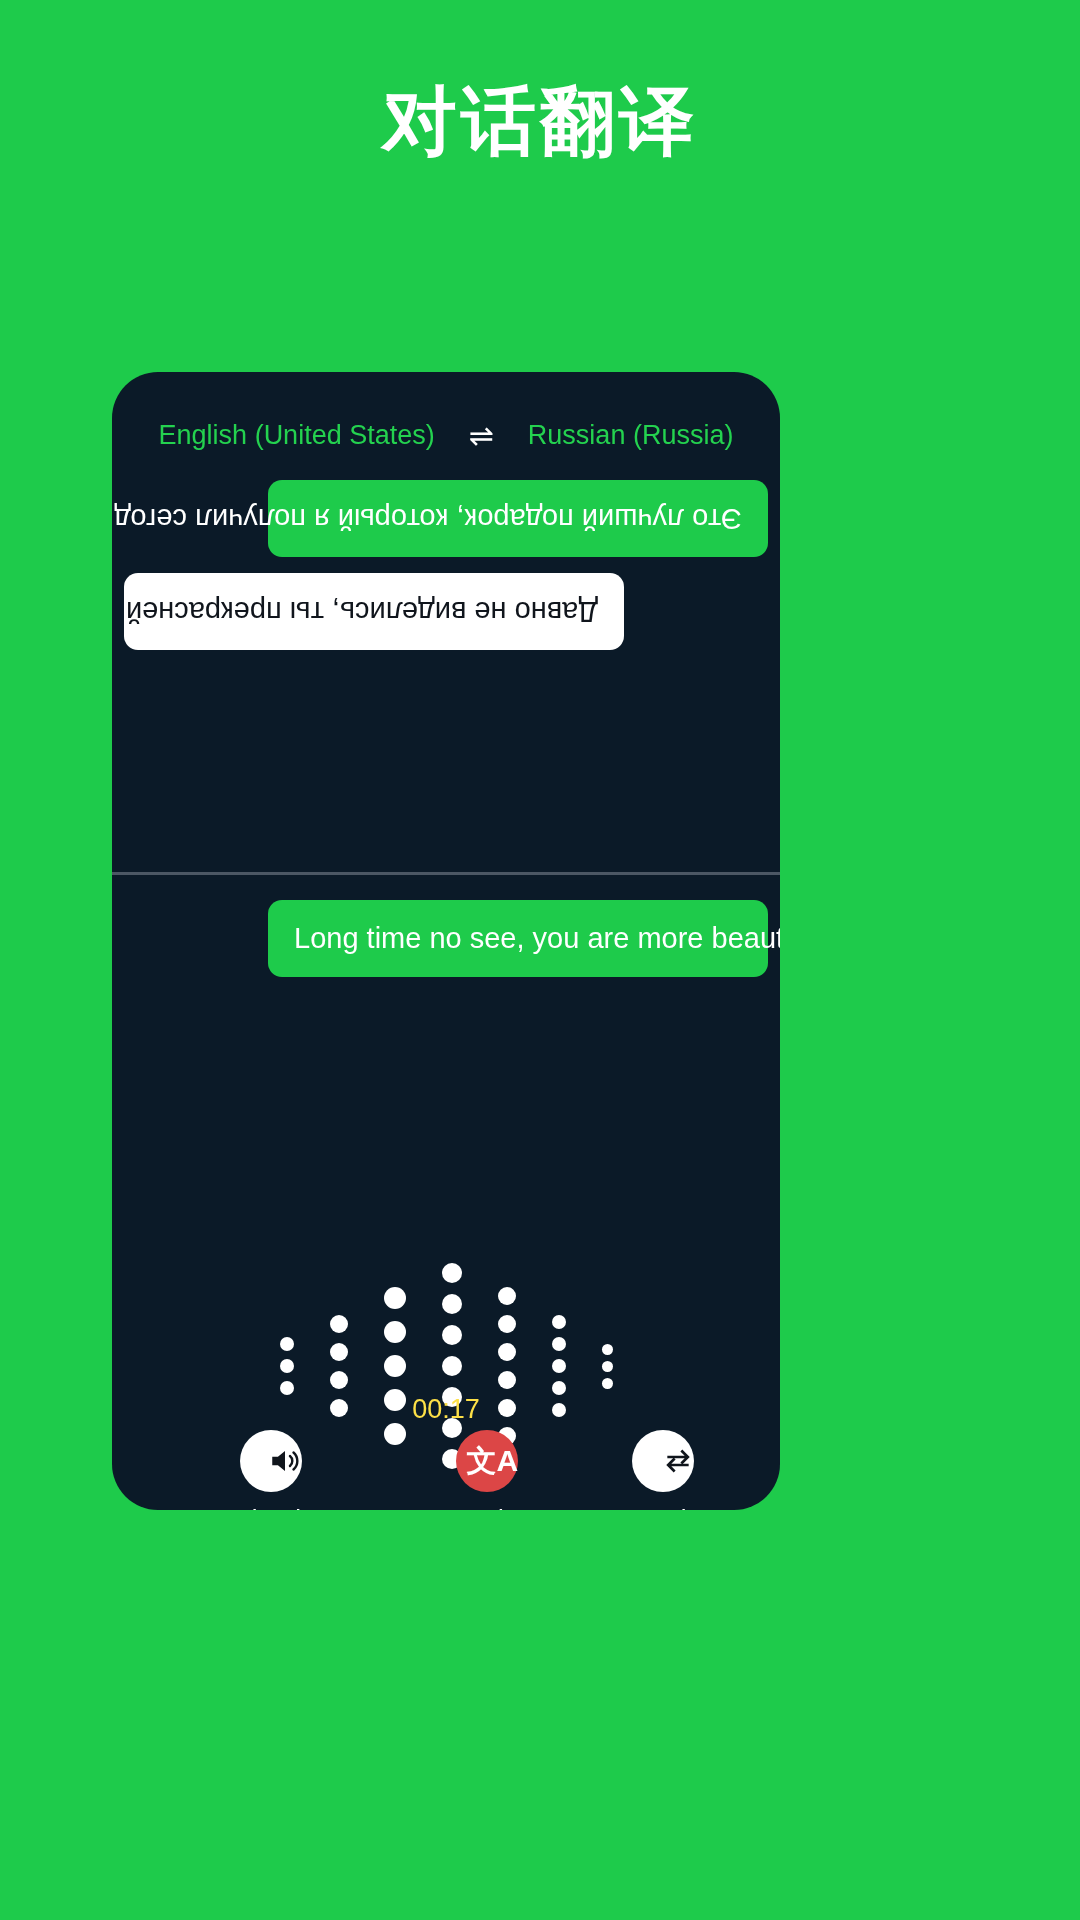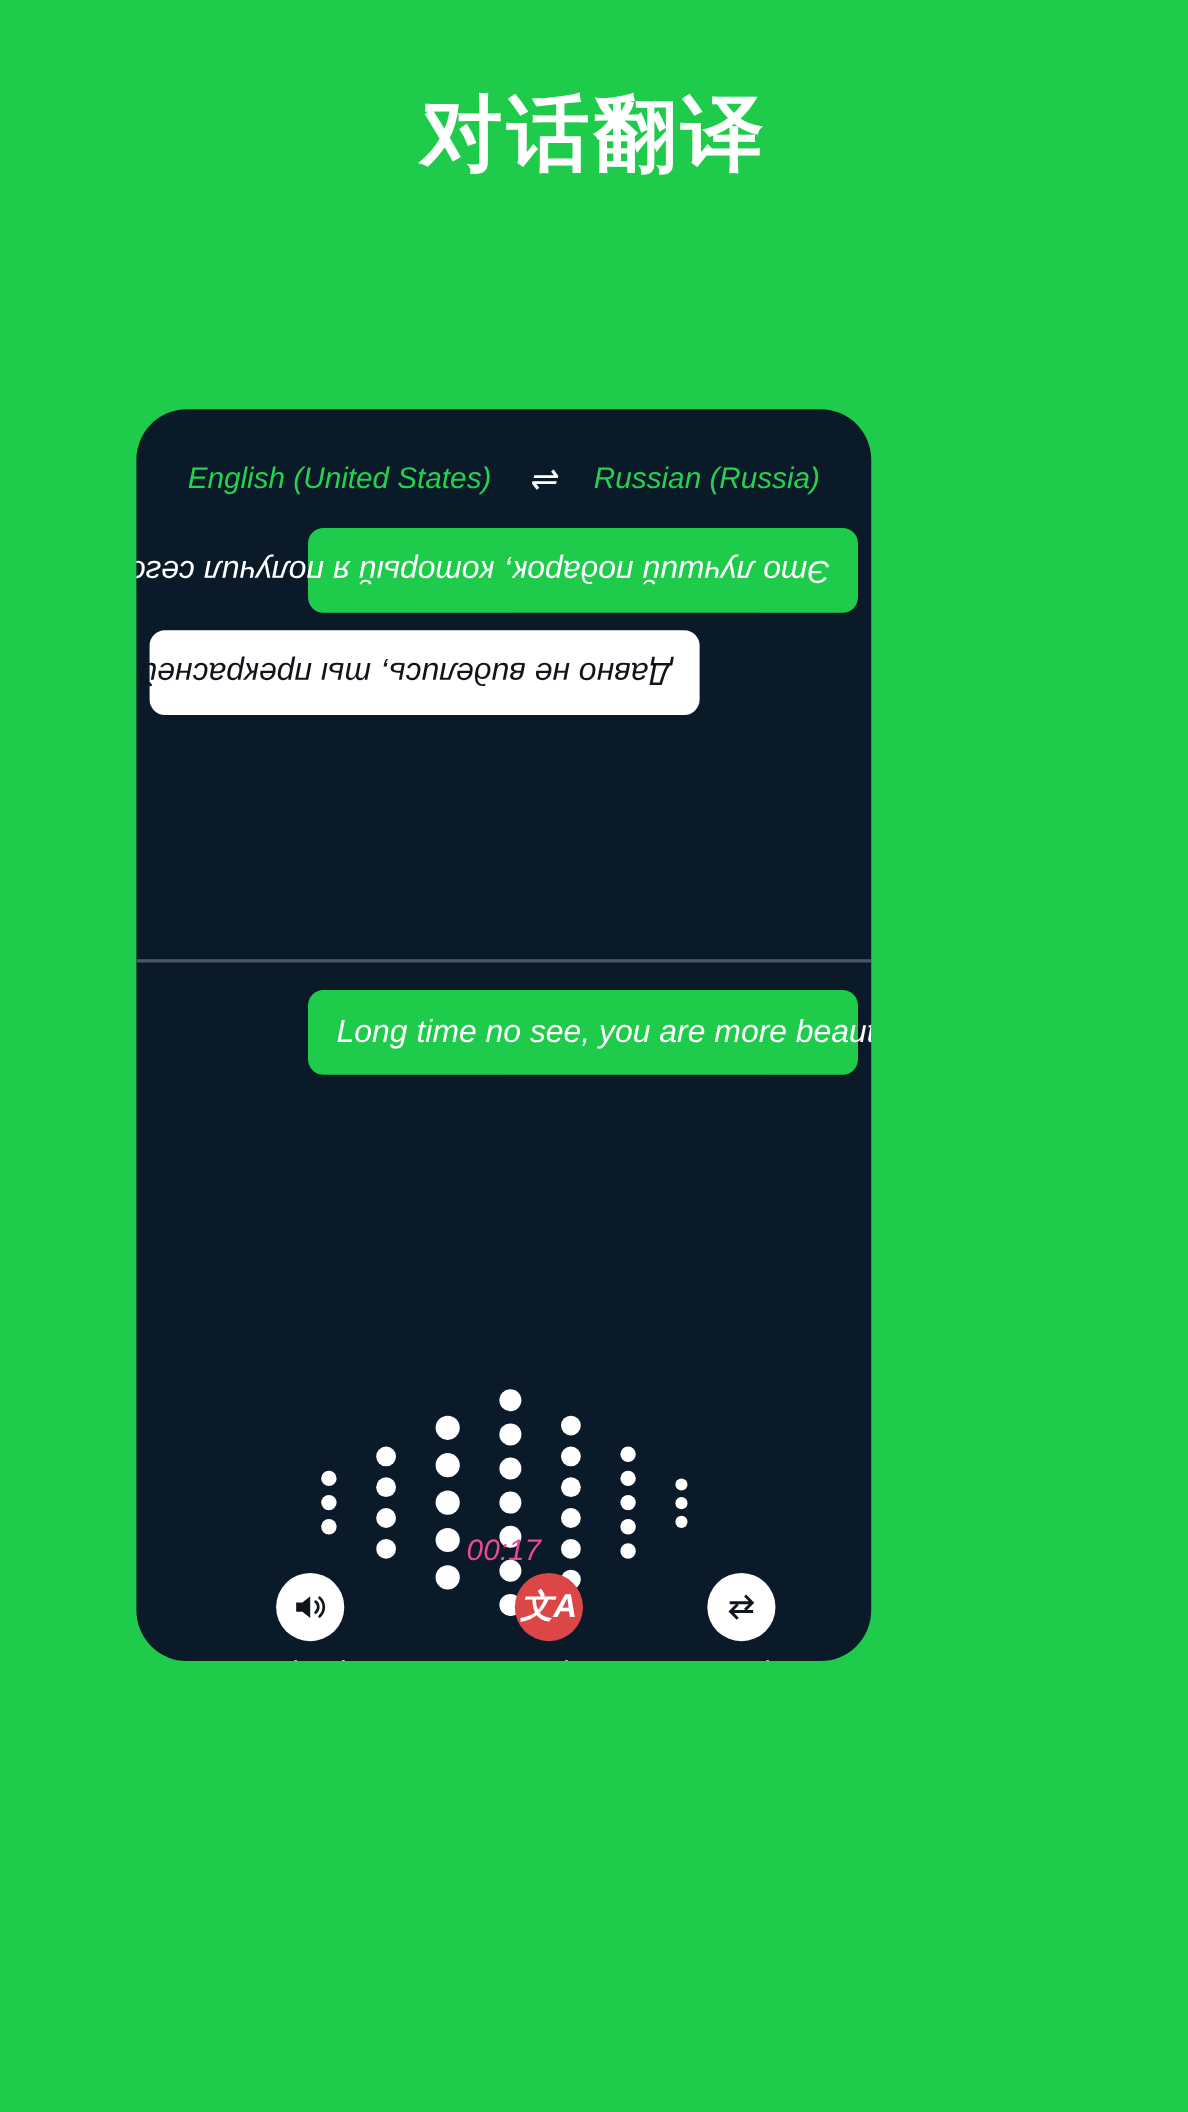--- a/index.html
+++ b/index.html
@@ -25,28 +25,27 @@
     color: #ffffff;
     font-size: 75px;
     font-weight: bold;
     letter-spacing: 4px;
     line-height: 1.15;
   }
 
   
   .phone-card {
     position: absolute;
-    left: 124px;
+    left: 112px;
     top: 372px;
     width: 668px;
     height: 1138px;
     background: #0b1a28;
     border-radius: 46px;
     overflow: hidden;
-    font-style: italic;
   }
 
   
   .lang-bar {
     position: absolute;
     top: 48px;
     left: 0;
     width: 668px;
     display: flex;
     align-items: center;
@@ -155,21 +154,21 @@
     background: #ffffff;
     border-radius: 50%;
   }
 
   .timer {
     position: absolute;
     top: 1022px;
     left: 0;
     width: 668px;
     text-align: center;
-    color: #ec4899;
+    color: #fde047;
     font-size: 27px;
   }
 
   
   .controls {
     position: absolute;
     top: 1058px;
     left: 0;
     width: 668px;
     display: flex;
@@ -183,21 +182,21 @@
     flex-direction: column;
     align-items: center;
     gap: 12px;
   }
   .ctrl-circle {
     width: 62px;
     height: 62px;
     border-radius: 50%;
     display: flex;
     align-items: center;
-    justify-content: center;
+    justify-content: flex-end;
   }
   .circle-white { background: #ffffff; }
   .circle-red   { background: #dc4646; }
   .ctrl-label {
     color: #ffffff;
     font-size: 26px;
     white-space: nowrap;
   }
   .translate-glyph {
     color: #ffffff;

